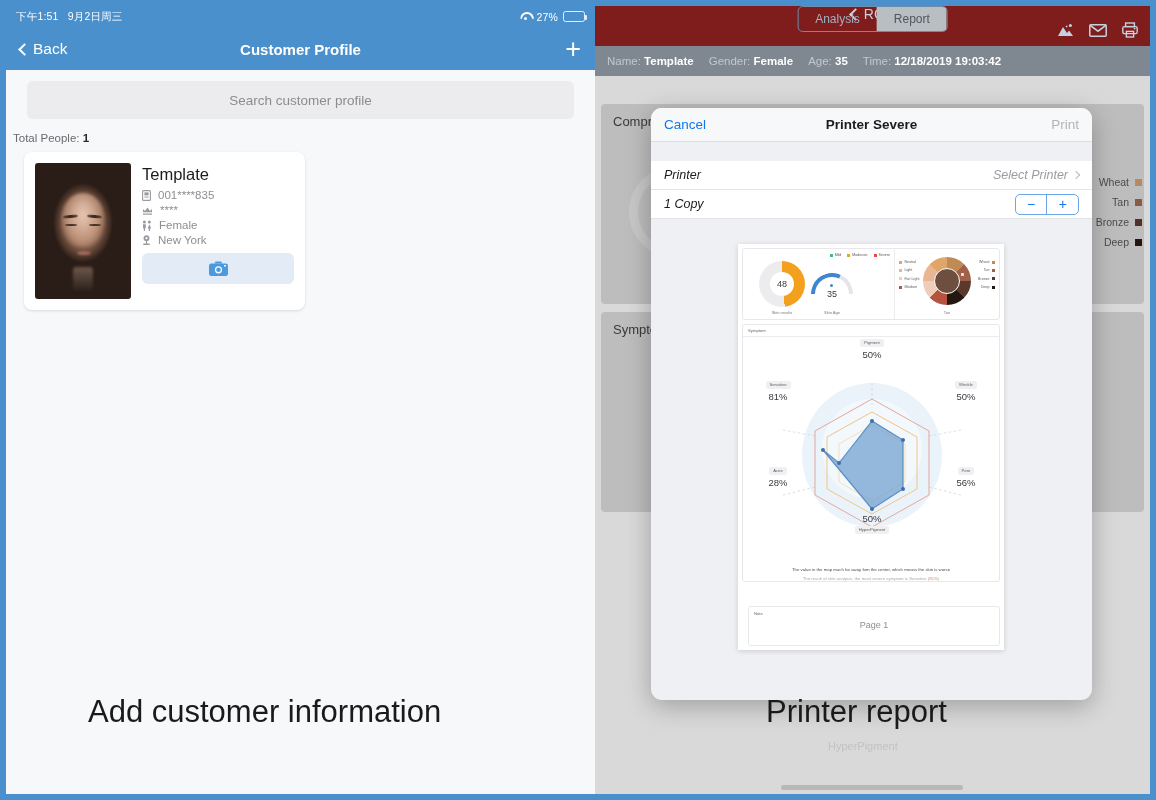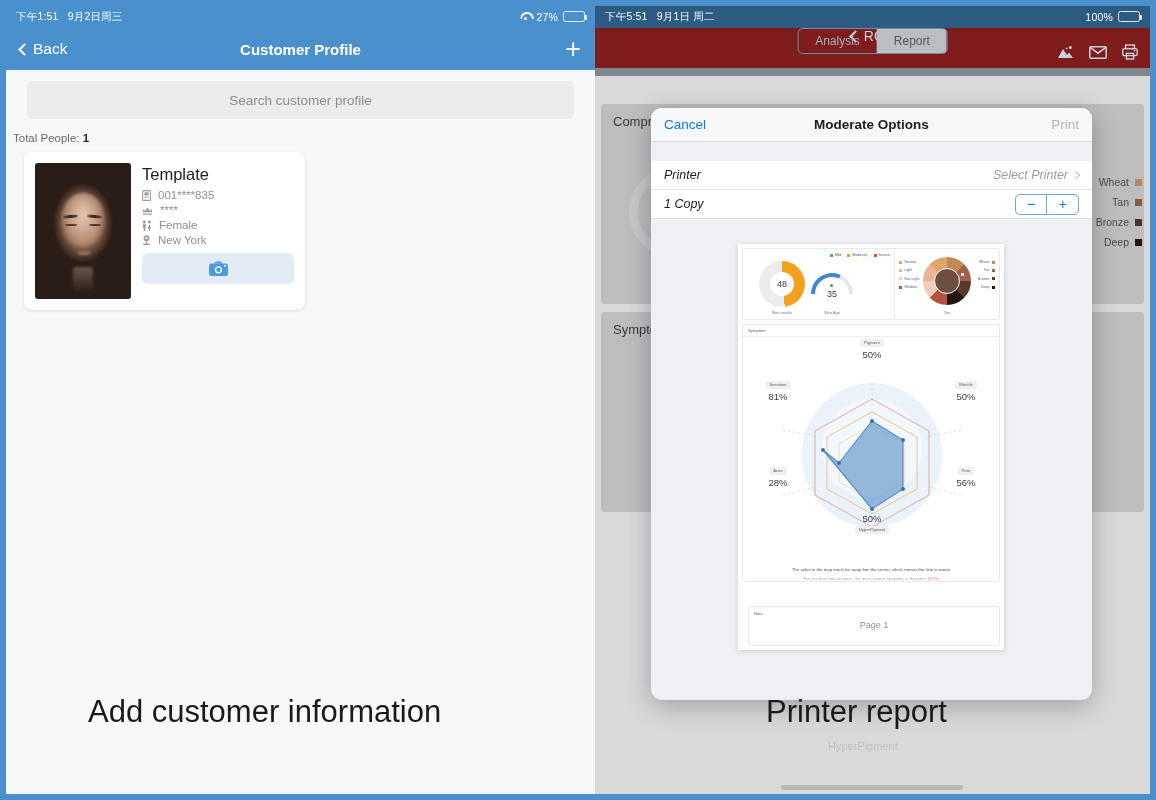--- a/index.html
+++ b/index.html
@@ -368,32 +368,20 @@
             <circle cx="9.5" cy="8.8" r="2.3" fill="#4a9ae0"></circle>
             <rect x="15" y="4.1" width="2" height="1.5" rx=".5" fill="#fff"></rect>
           </svg>
         </div>
       </div>
     </div>
   </div>
 
   <div id="right-panel">
 
-    <div class="statusbar dark">
-      <div class="sb-left">
-        <span>下午5:51</span>
-        <span>9月1日 周二</span>
-      </div>
-      <div class="sb-right">
-        <span>100%</span>
-        <span class="batt">
-          <span class="batt-fill" style="width:100%"></span>
-        </span>
-      </div>
-    </div>
 
     <div class="navbar dark">
       <div class="nav-back dim">
         <span class="chev-l dim"></span>
         <span>RGB</span>
       </div>
 
       <div class="seg">
         <div class="off">Analysis</div>
         <div class="on">Report</div>
@@ -453,21 +441,21 @@
         <div>
             <span>Deep</span>
             <i style="background:#24160f"></i>
           </div>
       </div>
     </div>
 
     <div class="pdialog">
       <div class="pd-head">
         <span class="pd-cancel">Cancel</span>
-        <span class="pd-title">Moderate Options</span>
+        <span class="pd-title">Printer Severe</span>
         <span class="pd-print">Print</span>
       </div>
 
       <div class="pd-rows">
         <div class="pd-row">
           <span>Printer</span>
           <span class="right">
             <span>Select Printer</span>
             <span class="chev-r"></span>
           </span>

